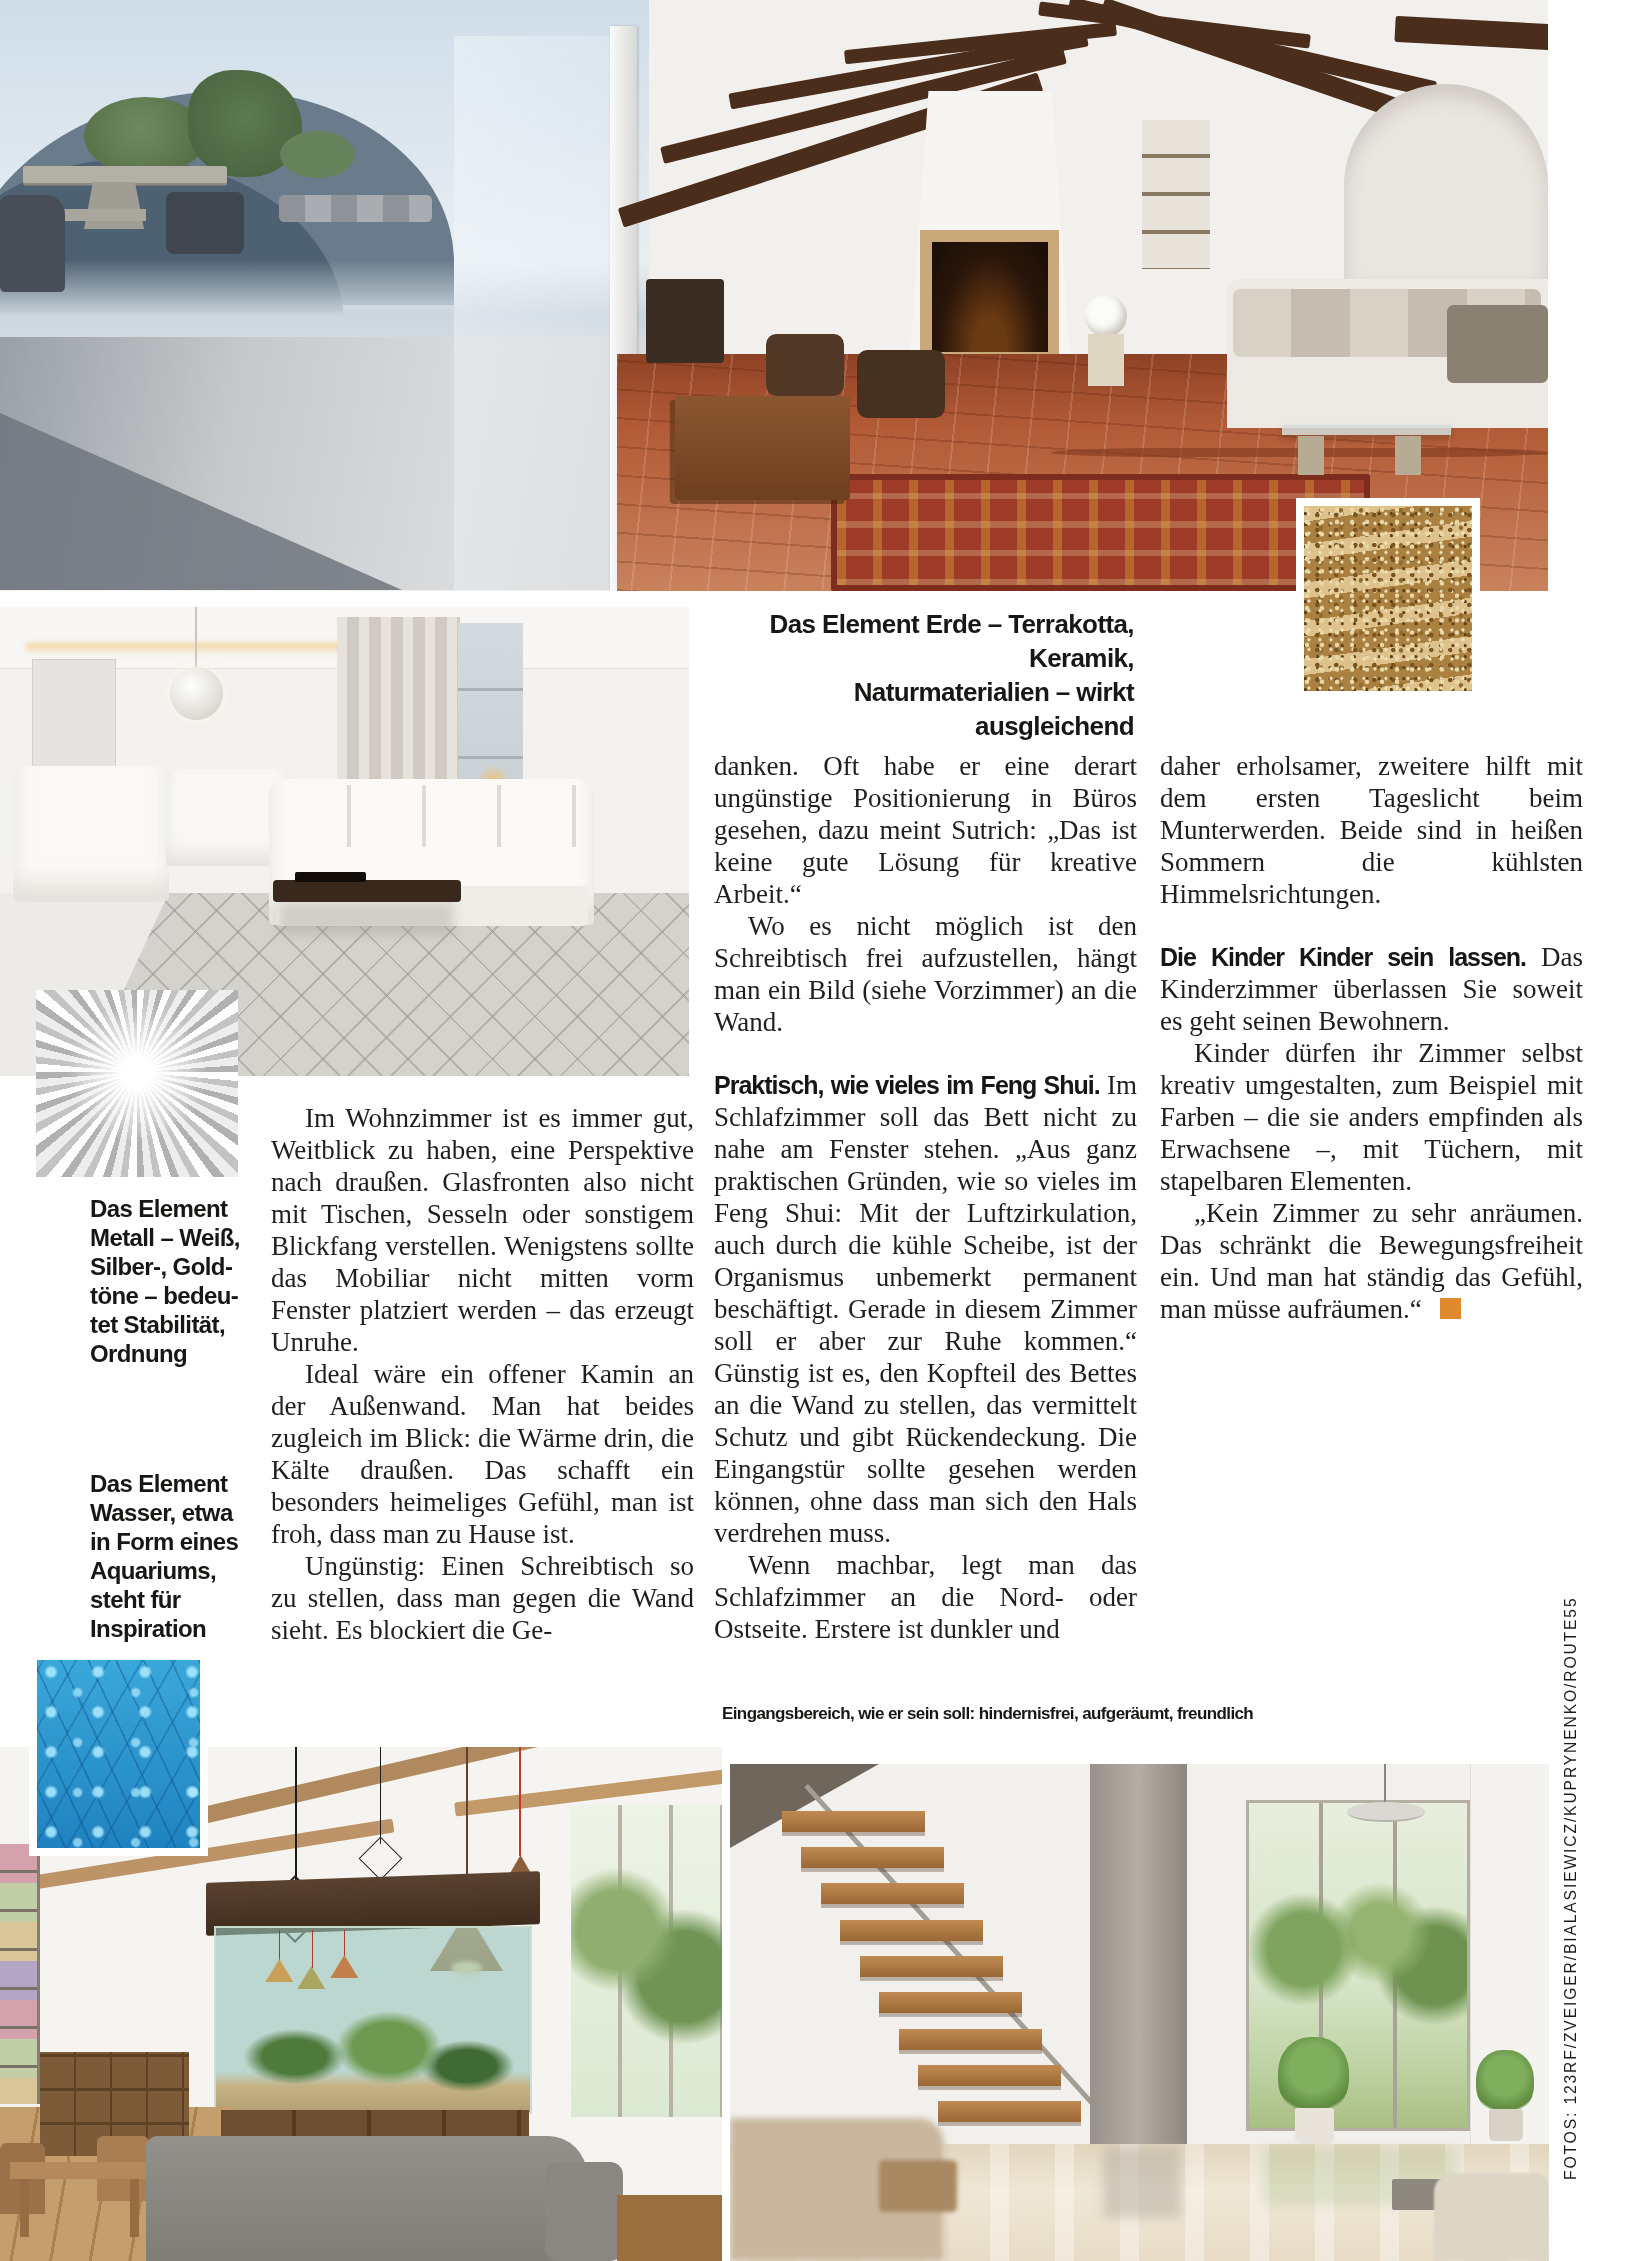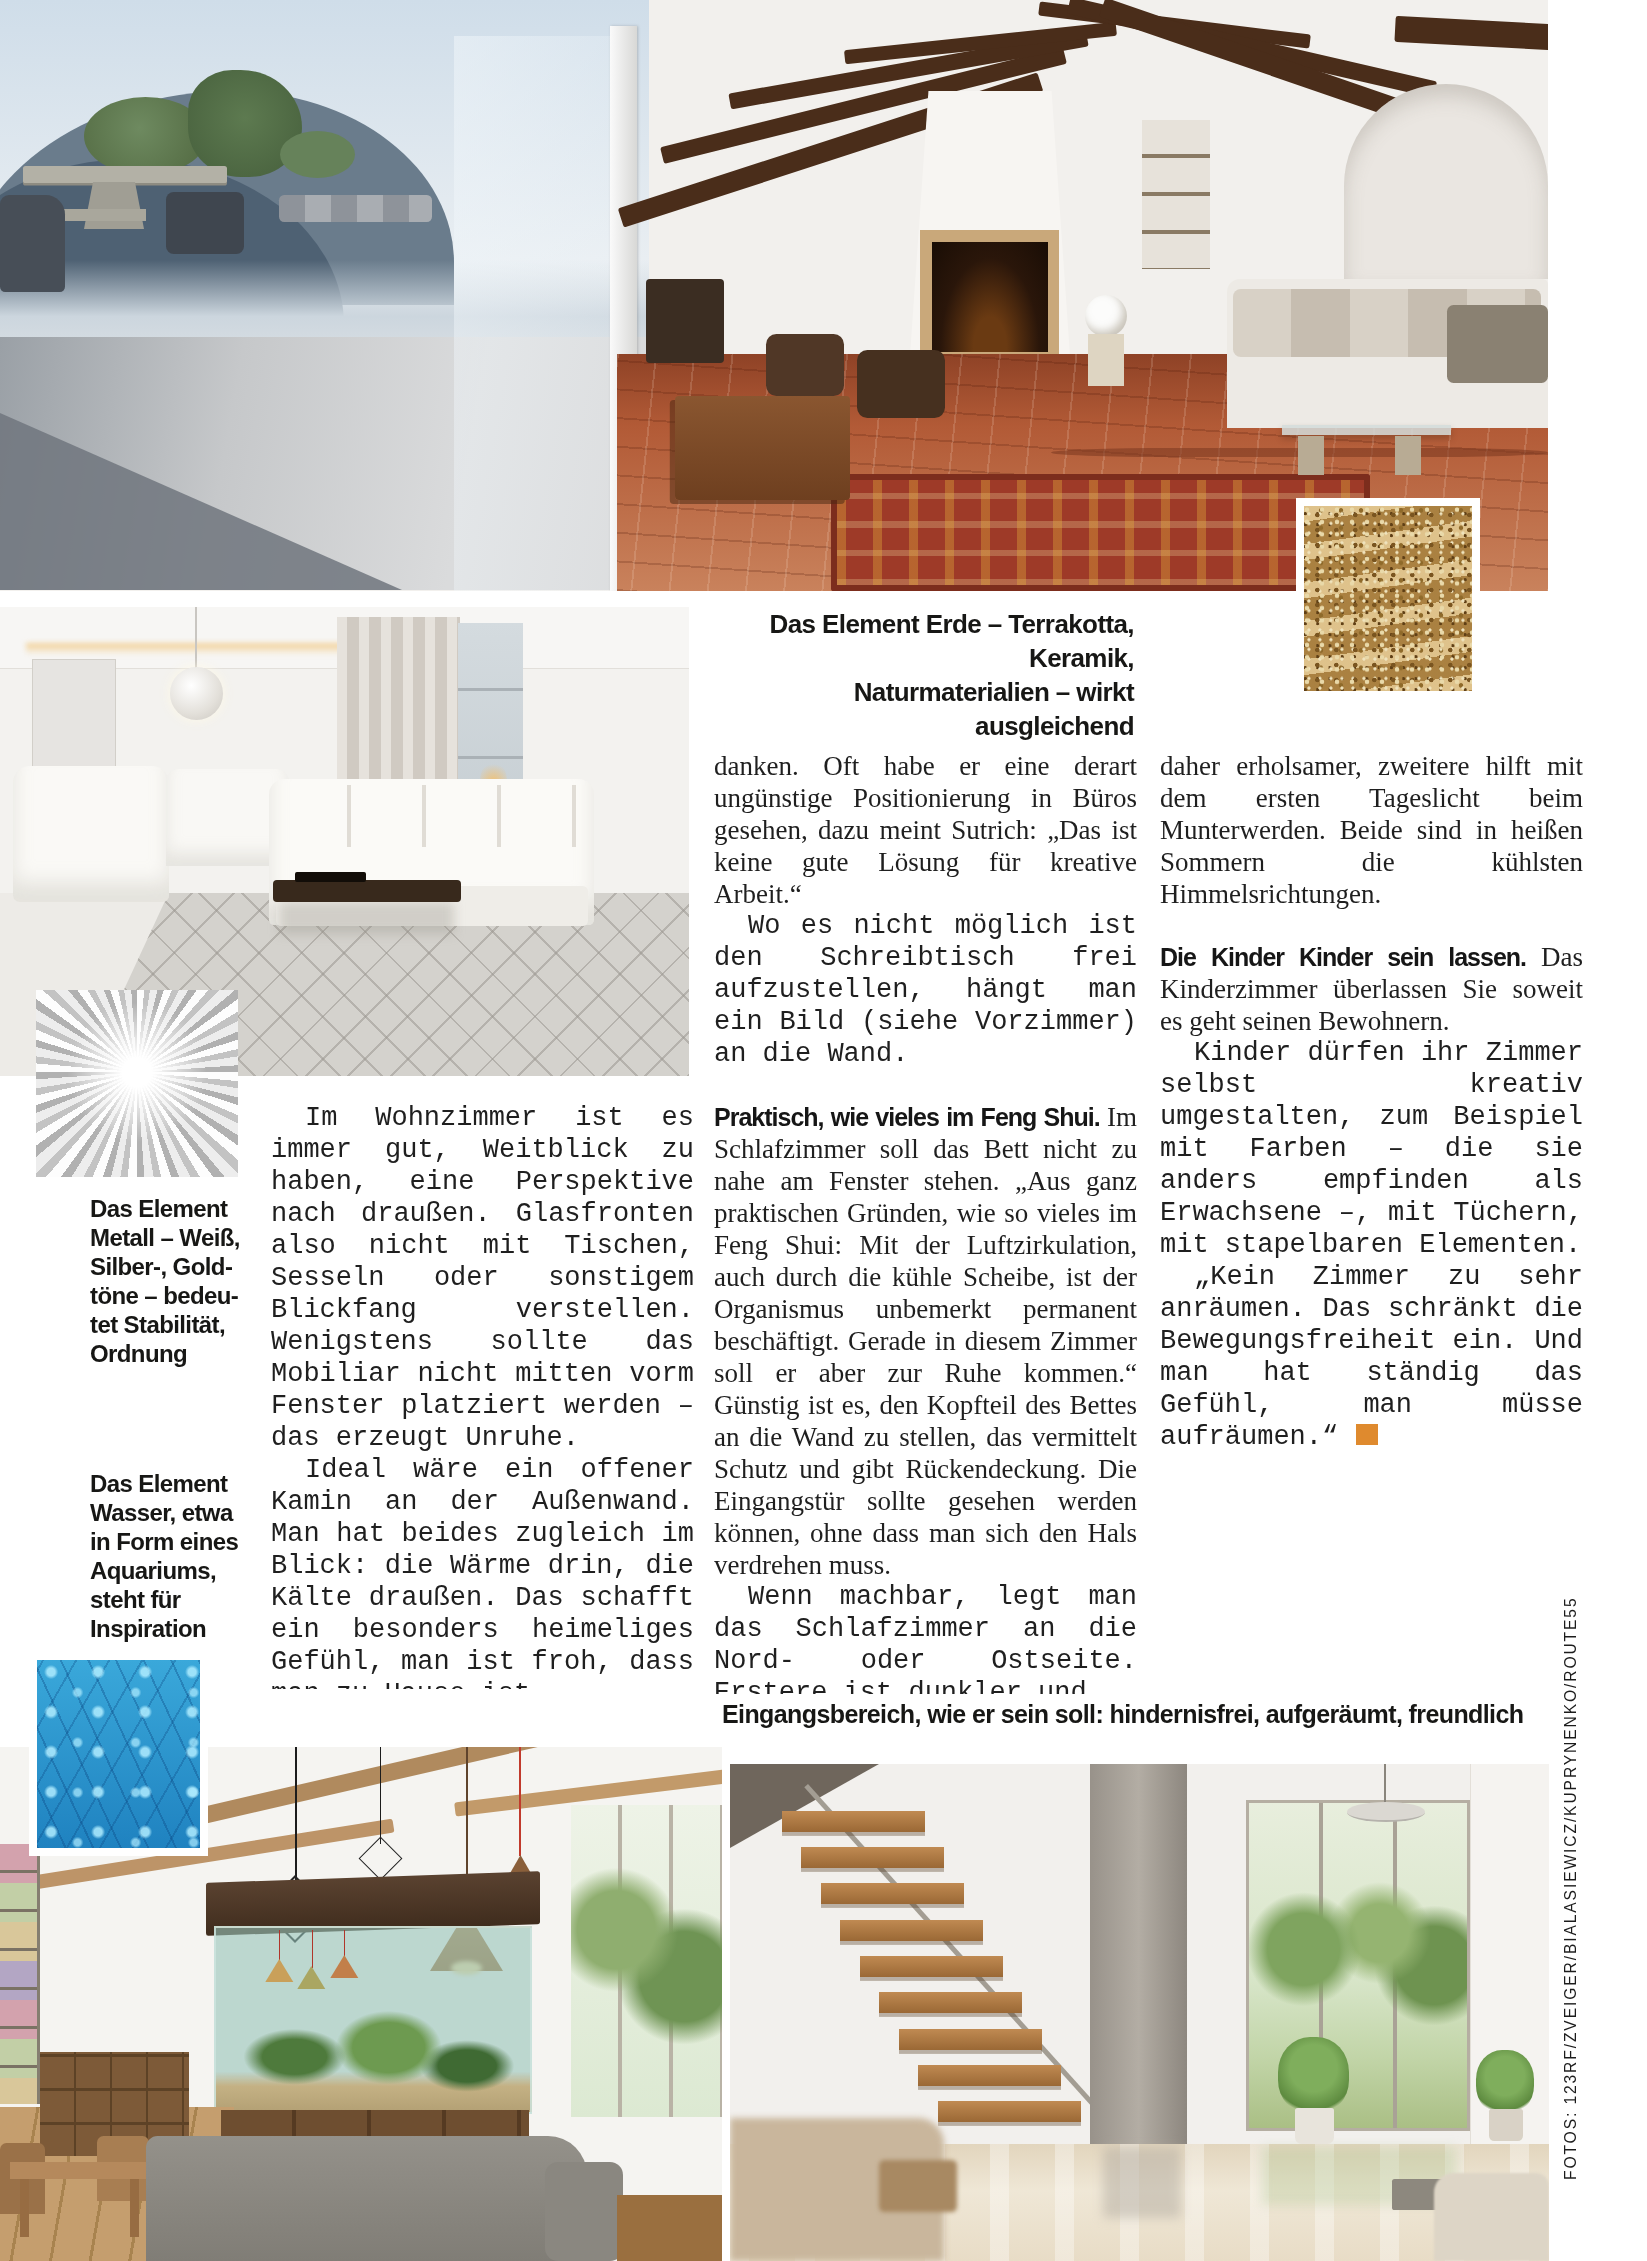--- a/index.html
+++ b/index.html
@@ -13,37 +13,37 @@
 
   
   .col { position:absolute; width:423px; overflow:hidden; }
   .col-1 { left:271px; top:1102px;  height:587px; }
   .col-2 { left:714px; top:750px; height:944px; }
   .col-3 { left:1160px; top:750px; height:944px; }
   .para {
     font-size:27px; line-height:32px; text-align:justify;
     hyphens:auto; -webkit-hyphens:auto; color:#1f1f1f;
   }
-  .para.indent { text-indent:34px;font-family:Liberation Mono, monospace; }
+  .para.indent { text-indent:34px; }
   .para.spacer { margin-top:31px; }
   .lead {
     font-family:"Liberation Sans", sans-serif; font-weight:bold;
     font-size:25px; letter-spacing:-1px; color:#161616;
   }
   .end-mark { display:inline-block; width:21.4px; height:21.4px; margin-left:18px; vertical-align:-1.3px; }
 
   
   .cap {
     position:absolute; font-family:"Liberation Sans", sans-serif; font-weight:bold;
     color:#171715; letter-spacing:-0.6px; white-space:pre-line;
   }
   .cap-erde  { left:759px; top:607px;  width:375px; font-size:26px; line-height:34px; text-align:right; }
   .cap-metall{ left:90px;  top:1194px; width:162px; font-size:24px; line-height:29px; }
   .cap-wasser{ left:90px;  top:1469px; width:162px; font-size:24px; line-height:29px; }
-  .cap-eingang{ left:722px; top:1698px; width:870px; font-size:25px; line-height:32px; }
+  .cap-eingang{ left:722px; top:1698px; width:870px; font-size:17px; line-height:32px; }
 
   .credit {
     position:absolute; left:1562px; top:1715px; height:465px; width:27px;
     font-family:"Liberation Sans", sans-serif; font-size:15.6px; letter-spacing:1.9px;
     color:#1c1c1c; writing-mode:vertical-rl; transform:rotate(180deg);
     text-align:left; white-space:nowrap;
   }
 
   
   .photo { position:absolute; overflow:hidden; }

